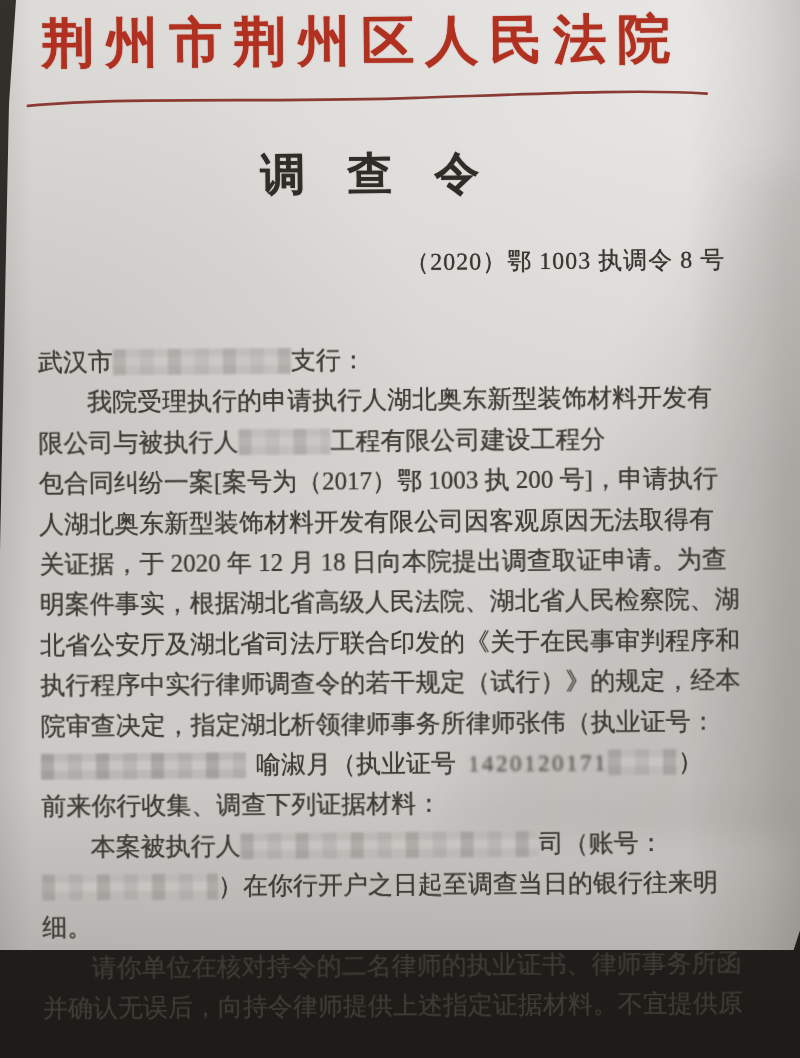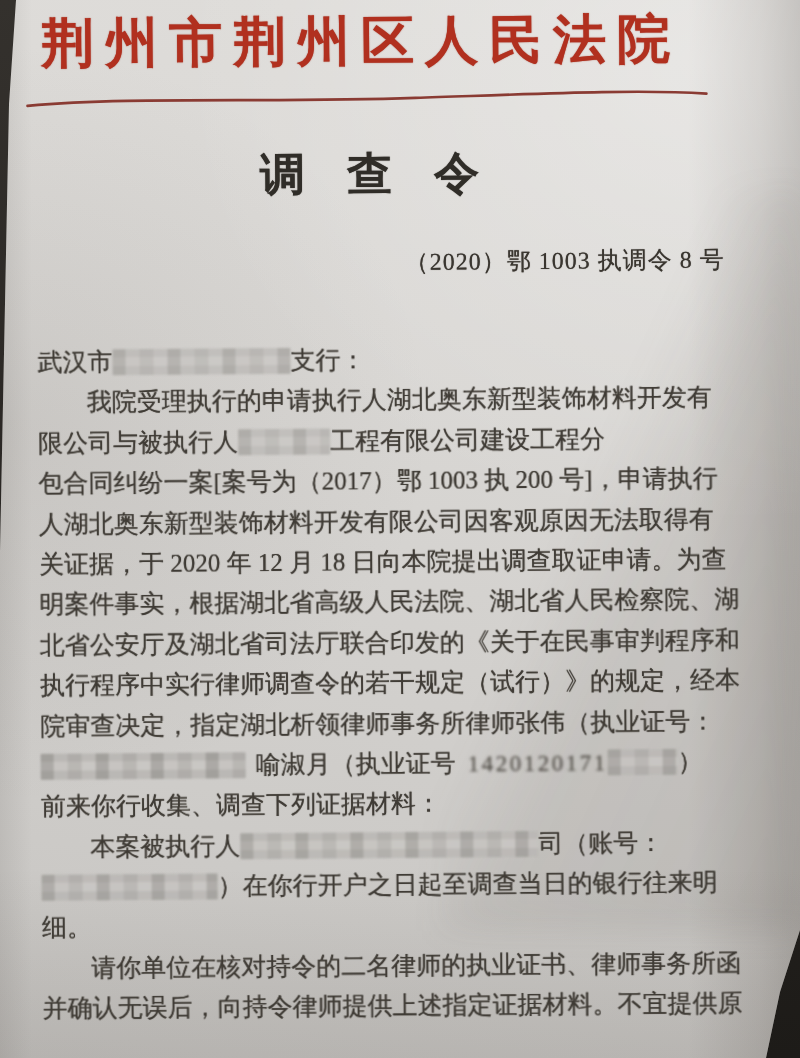--- a/index.html
+++ b/index.html
@@ -1,21 +1,21 @@
 <!DOCTYPE html>
 <html><head>
 <meta charset="utf-8">
 <style>
   html,body{margin:0;padding:0;}
   body{
     width:800px;height:1058px;overflow:hidden;
     background:linear-gradient(180deg,#34312d 0%,#2a2724 45%,#1d1b18 100%);
     font-family:"Liberation Serif","DejaVu Serif",serif;
   }
-  .photo{position:relative;width:800px;height:1058px;}
+  .photo{position:relative;width:800px;height:950px;}
   
   .paper{
     position:absolute;inset:0;
     clip-path:polygon(42px 0, 800px 0, 800px 930px, 780px 992px, 766px 1058px, 0 1058px, 0 552px, 9px 104px, 16px 0);
     background:
       radial-gradient(120% 80% at 88% 6%, rgba(255,255,255,.30), rgba(255,255,255,0) 55%),
       radial-gradient(90% 60% at 0% 40%, rgba(95,90,85,.12), rgba(95,90,85,0) 60%),
       linear-gradient(90deg, rgba(60,55,50,.10) 0, rgba(60,55,50,0) 4%),
       linear-gradient(90deg, rgba(0,0,0,0) 86%, rgba(95,88,82,.18) 95%, rgba(70,64,58,.28) 100%),
       linear-gradient(188deg,#dfddda 0%,#d9d7d4 38%,#d0cecb 68%,#c6c4c1 100%);

